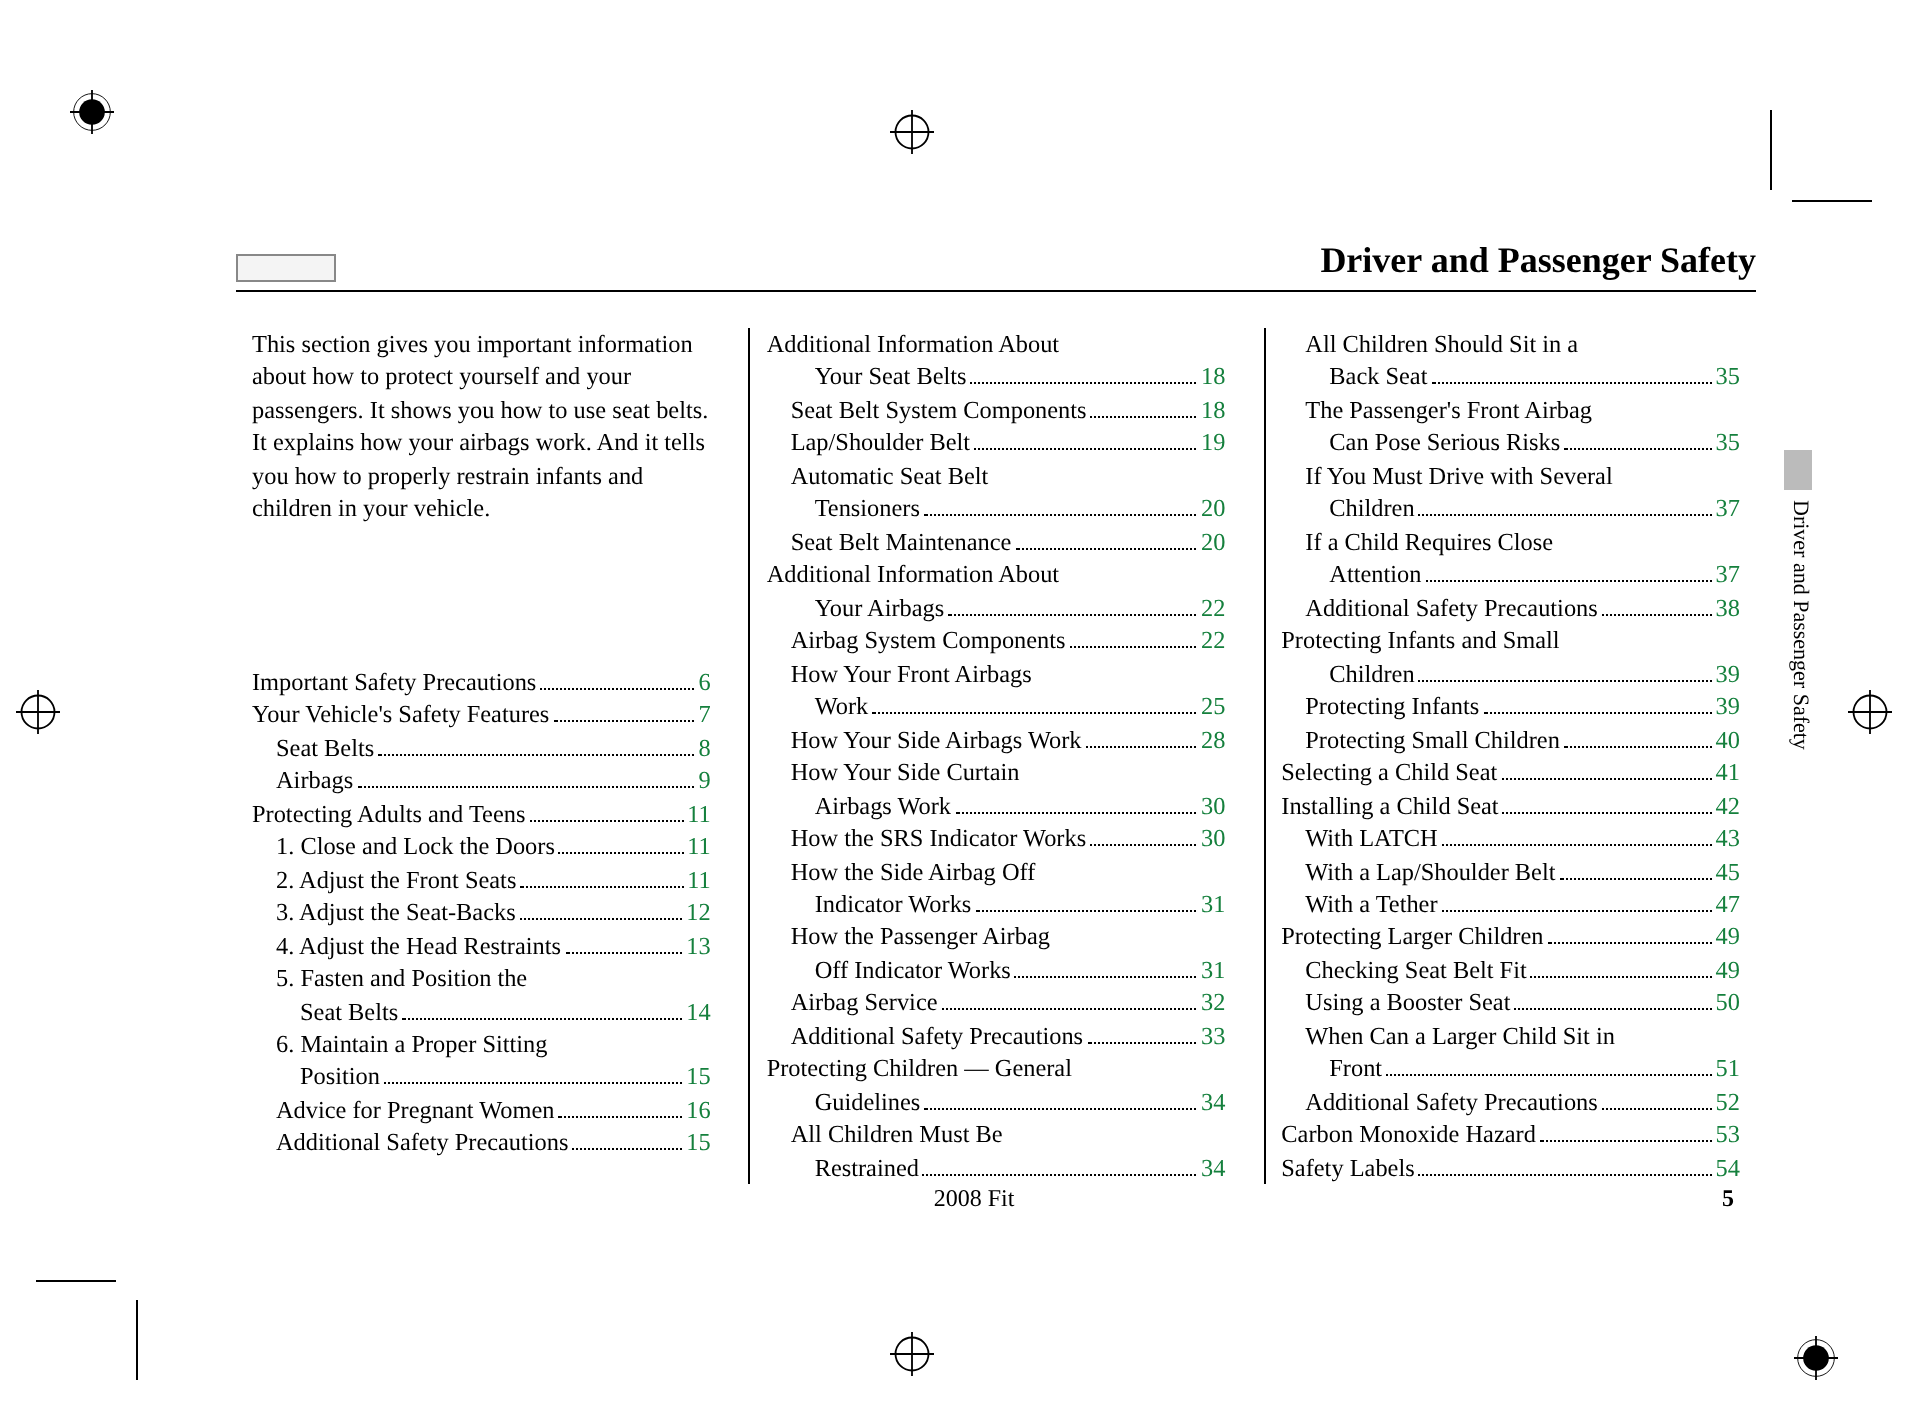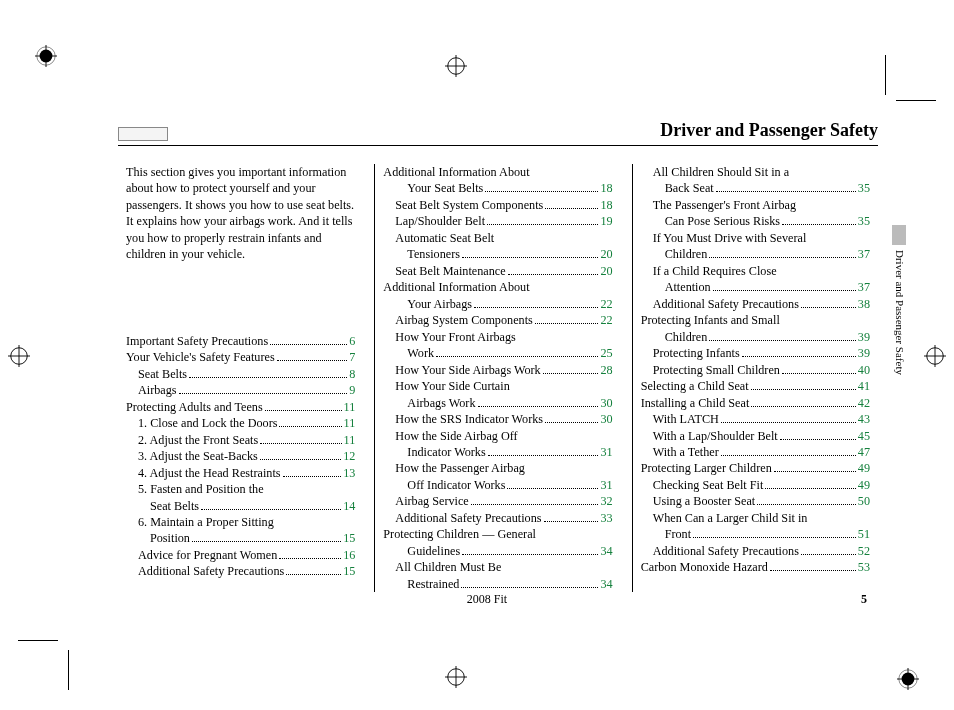--- a/index.html
+++ b/index.html
@@ -463,20 +463,25 @@
           <div class="toc-line indent1">
             <span class="toc-label">Additional Safety Precautions</span>
             <span class="toc-dots"></span>
             <span class="toc-page">52</span>
           </div>
           <div class="toc-line indent0">
             <span class="toc-label">Carbon Monoxide Hazard</span>
             <span class="toc-dots"></span>
             <span class="toc-page">53</span>
           </div>
+          <div class="toc-line indent0">
+            <span class="toc-label">Safety Labels</span>
+            <span class="toc-dots"></span>
+            <span class="toc-page">54</span>
+          </div>
         </div>
     </div>
   </div>
 </div>
 
 <div class="footer">
   <span></span>
   <span class="footer-center">2008  Fit</span>
   <span class="footer-right">5</span>
 </div>

